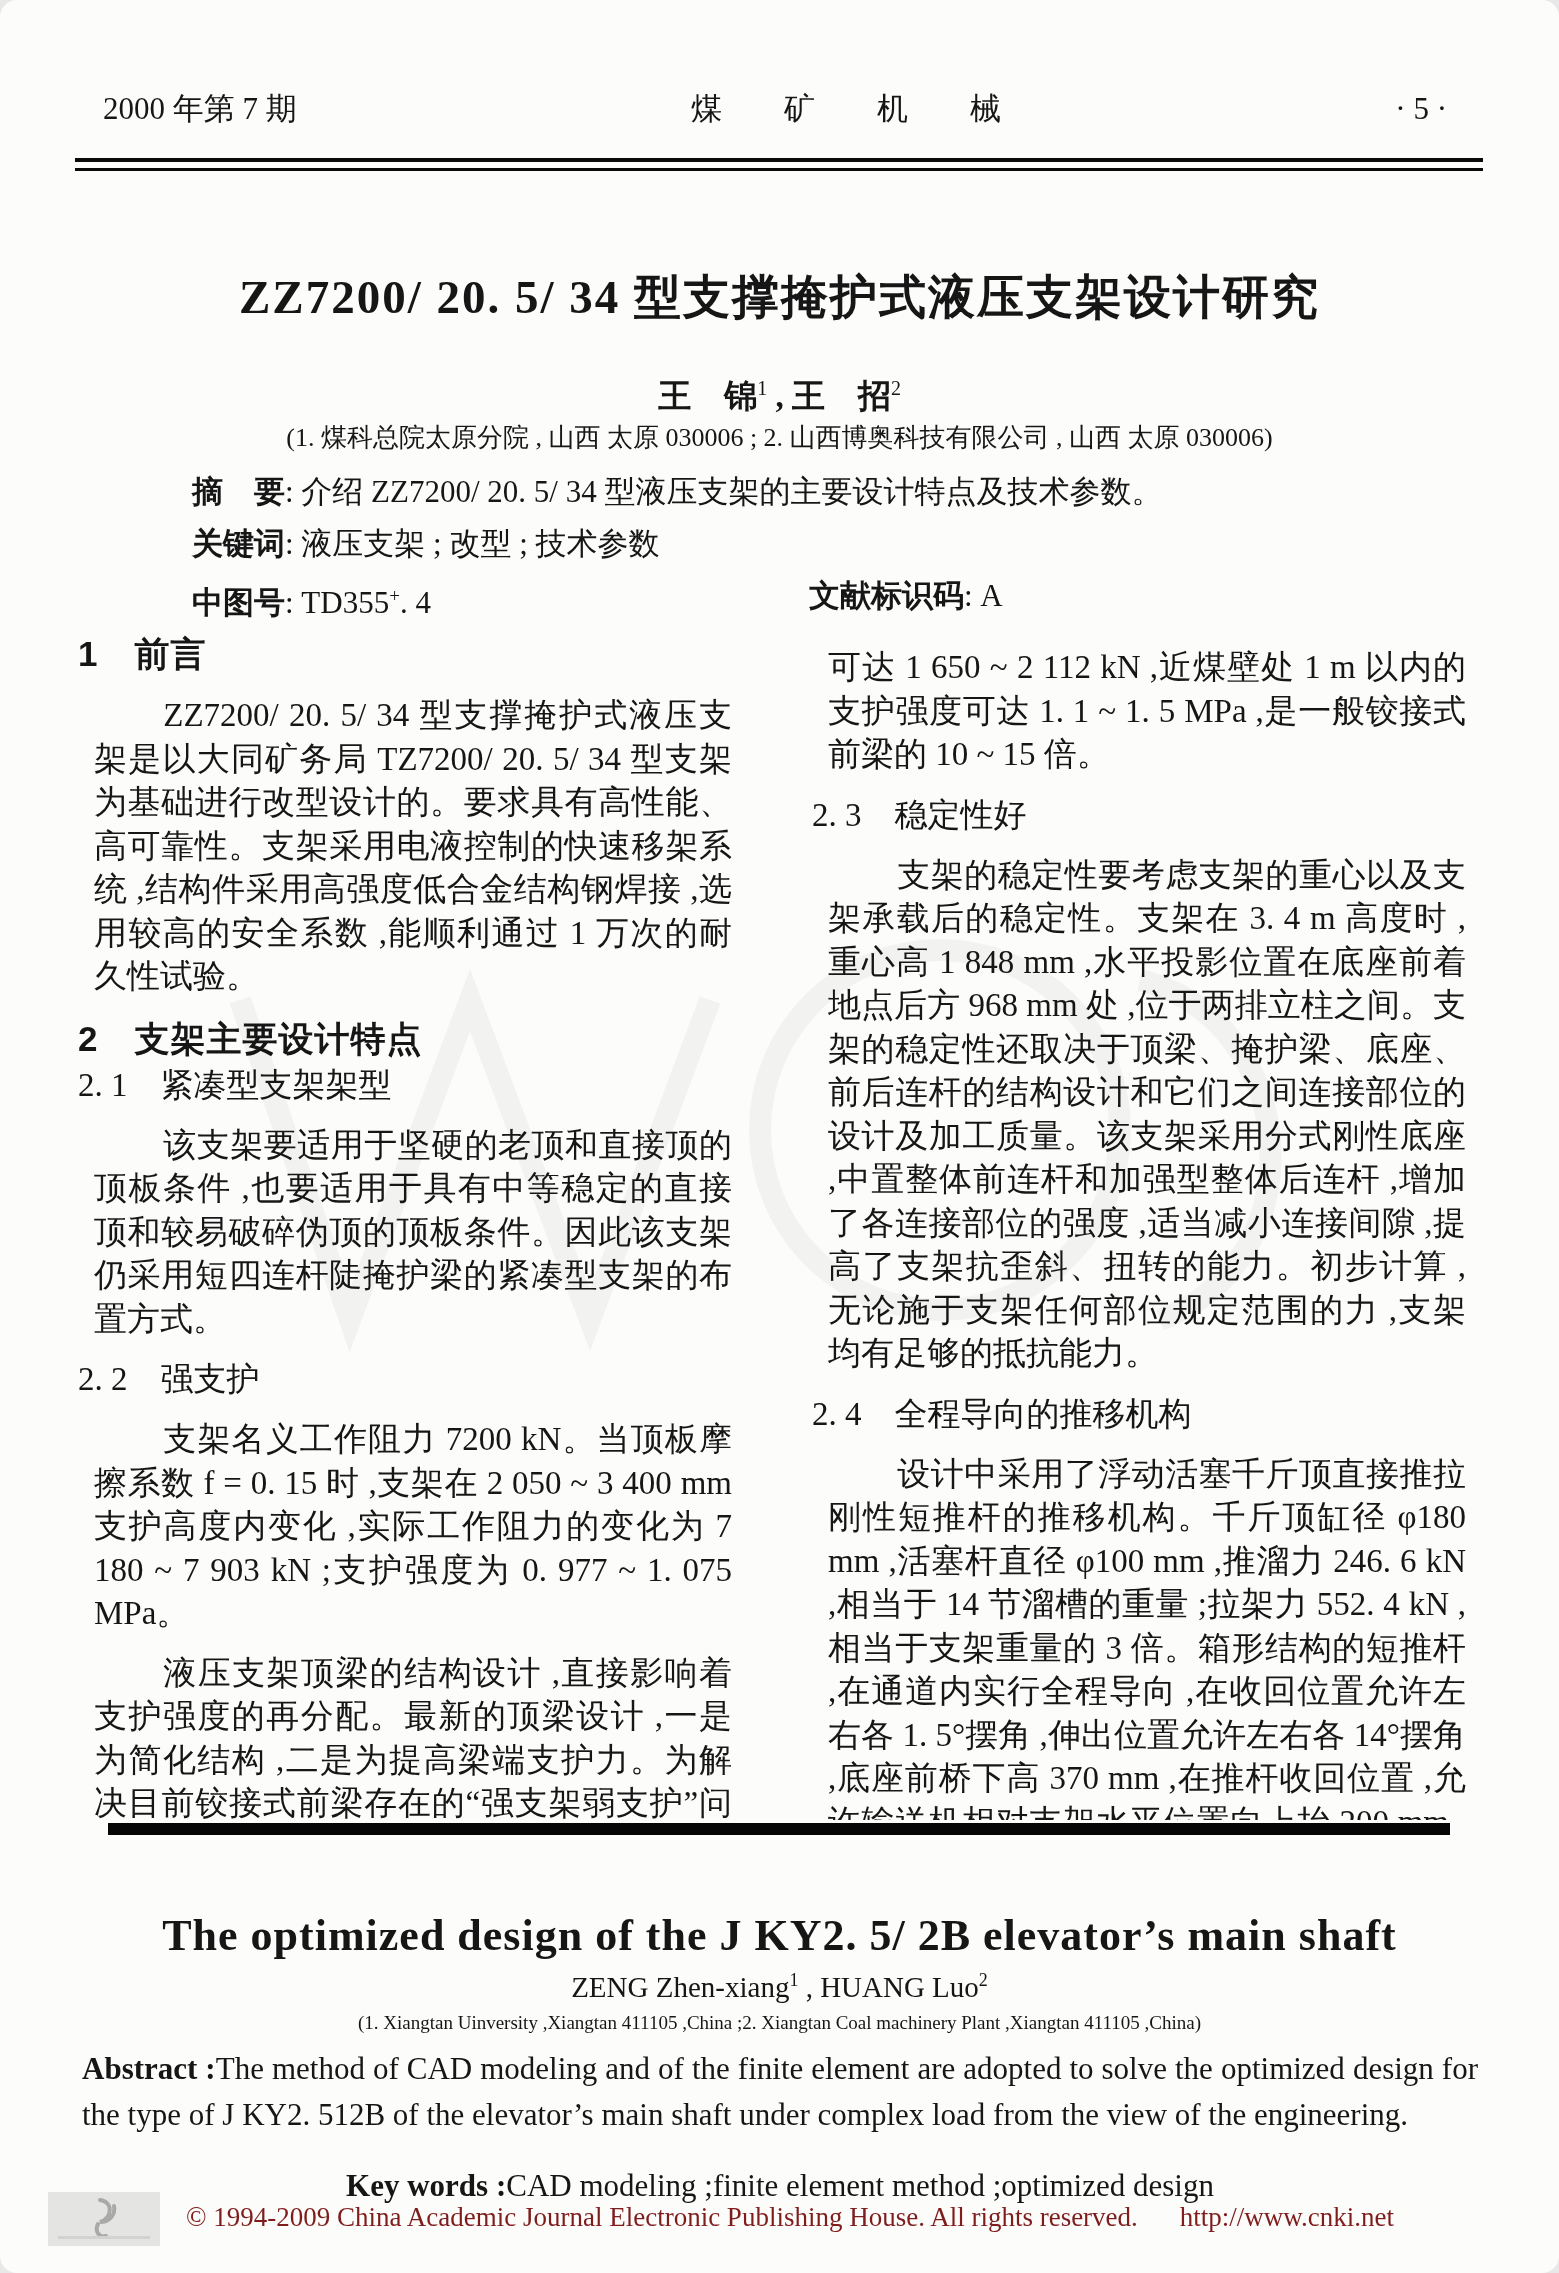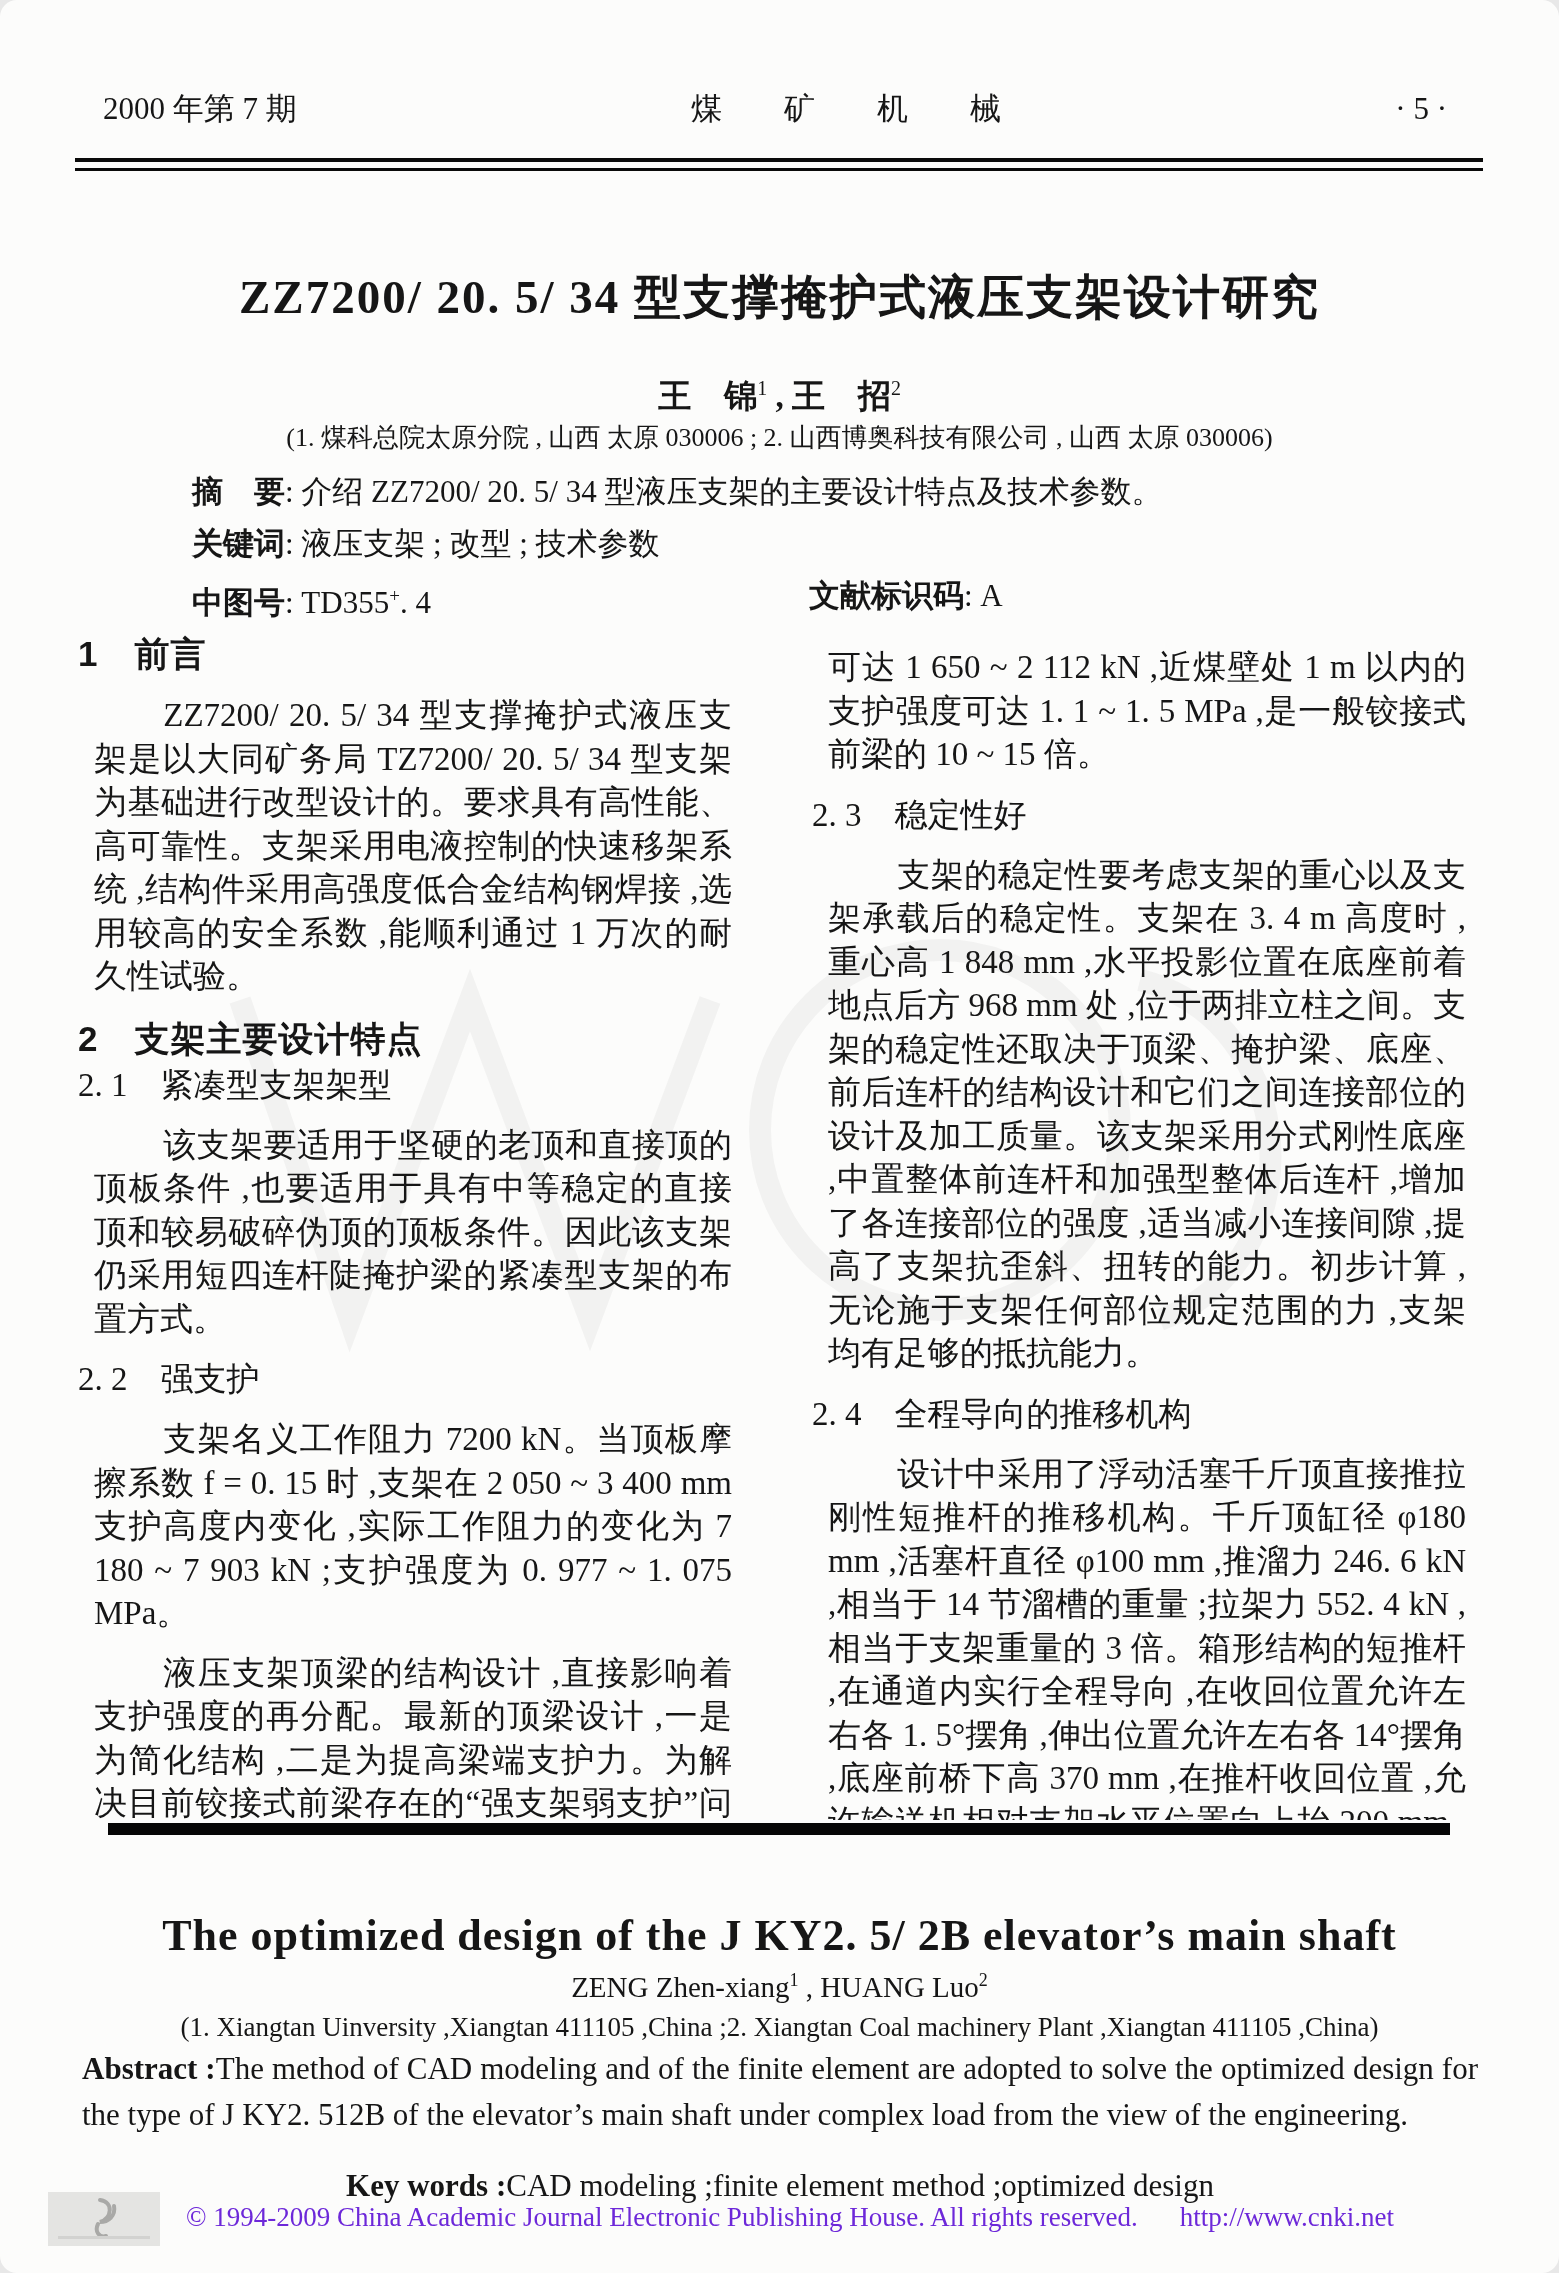--- a/index.html
+++ b/index.html
@@ -51,27 +51,27 @@
     font-family:"Liberation Sans","DejaVu Sans",sans-serif;
     font-weight:700;font-size:35px;line-height:48px;margin:0;letter-spacing:1px;
     text-align:left;
   }
   .h2{font-size:33px;line-height:45px;margin:0;font-weight:400;text-align:left;}
   .rule-thick{position:absolute;top:1823px;left:108px;width:1342px;height:12px;background:#060606;}
   
   .en-title{position:absolute;top:1910px;left:0;width:100%;text-align:center;font-size:44px;font-weight:700;letter-spacing:1px;}
   .en-authors{position:absolute;top:1970px;left:0;width:100%;text-align:center;font-size:29px;}
   .en-authors sup{font-size:18px;}
-  .en-affiliation{position:absolute;top:2012px;left:0;width:100%;text-align:center;font-size:27px;}
+  .en-affiliation{position:absolute;top:2012px;left:0;width:100%;text-align:center;font-size:19px;}
   .en-body{position:absolute;top:2046px;left:82px;width:1396px;font-size:31px;line-height:46px;text-align:justify;}
   .en-body .kw{margin-top:25px;text-align:center;}
   .en-blabel{font-weight:700;}
   
   .footer-logo{position:absolute;top:2192px;left:48px;width:112px;height:54px;background:#e4e4e2;}
-  .footer-text{position:absolute;top:2202px;left:186px;font-size:27px;color:#6d28d9;white-space:nowrap;}
+  .footer-text{position:absolute;top:2202px;left:186px;font-size:27px;color:#7f1d1d;white-space:nowrap;}
   .footer-text .url{margin-left:42px;}
   
   .watermark{position:absolute;top:700px;left:180px;pointer-events:none;}
 </style>
 </head>
 <body>
 
 <div class="page">
 
   <svg class="watermark" width="1200" height="900" viewBox="0 0 1200 900">

